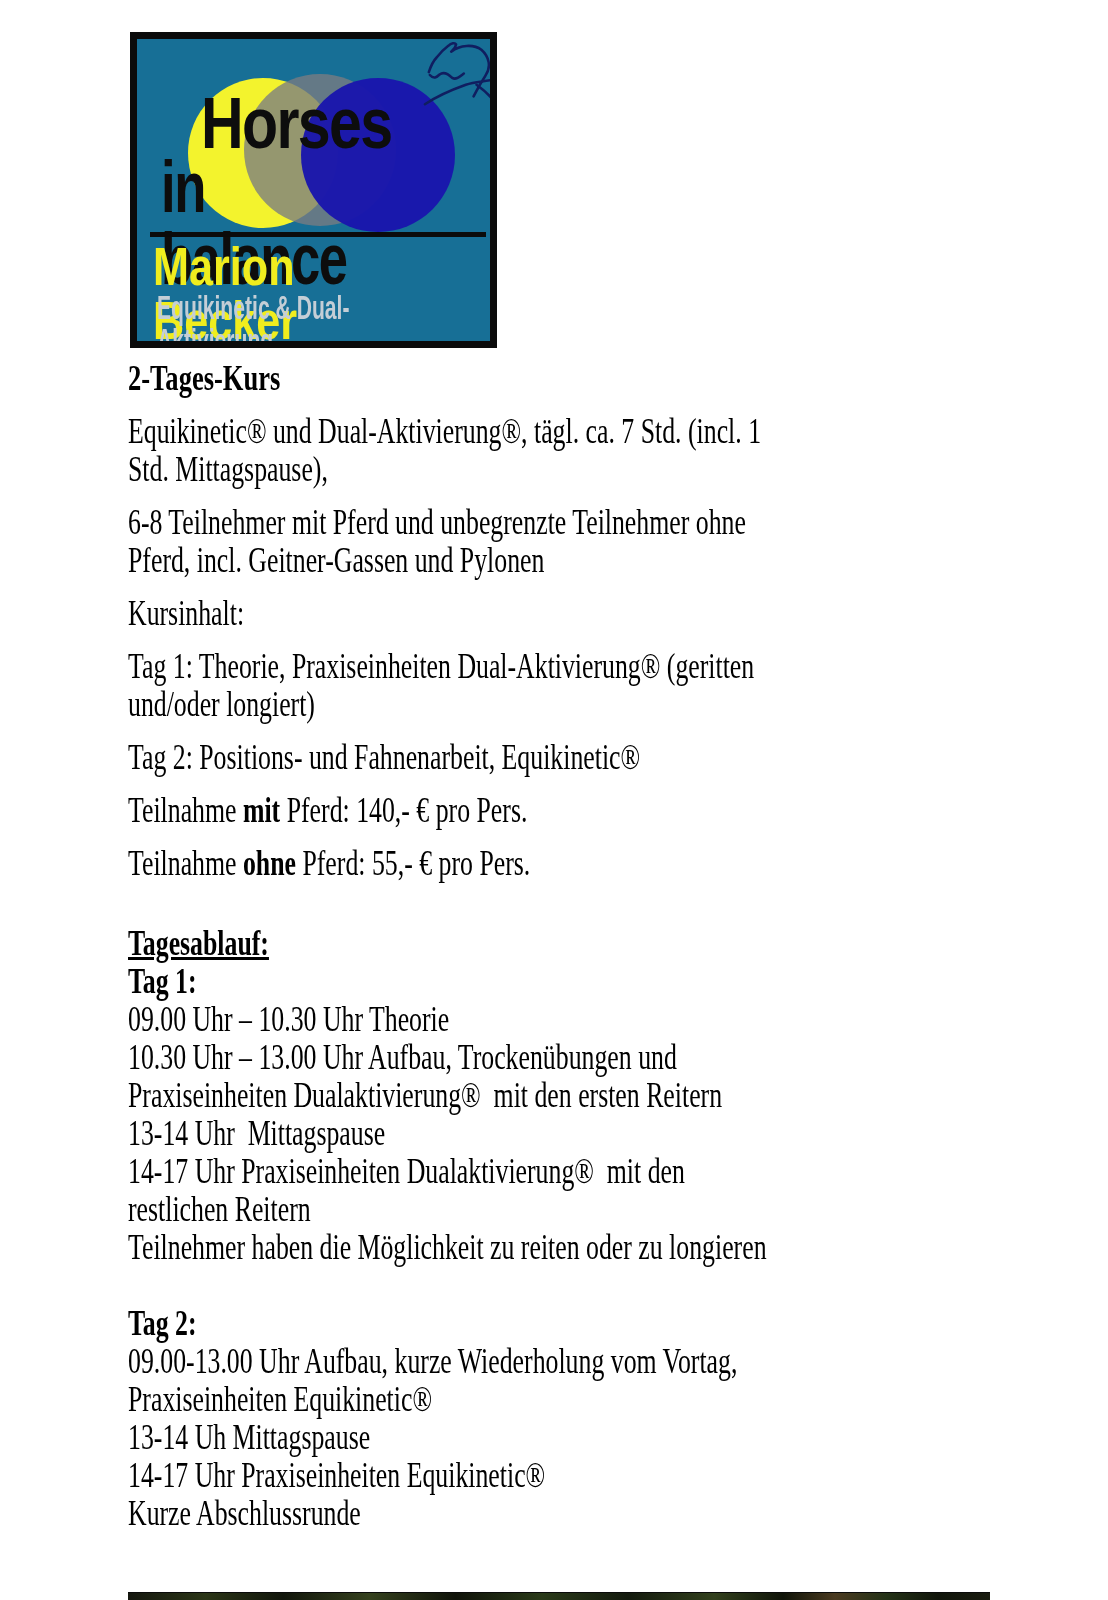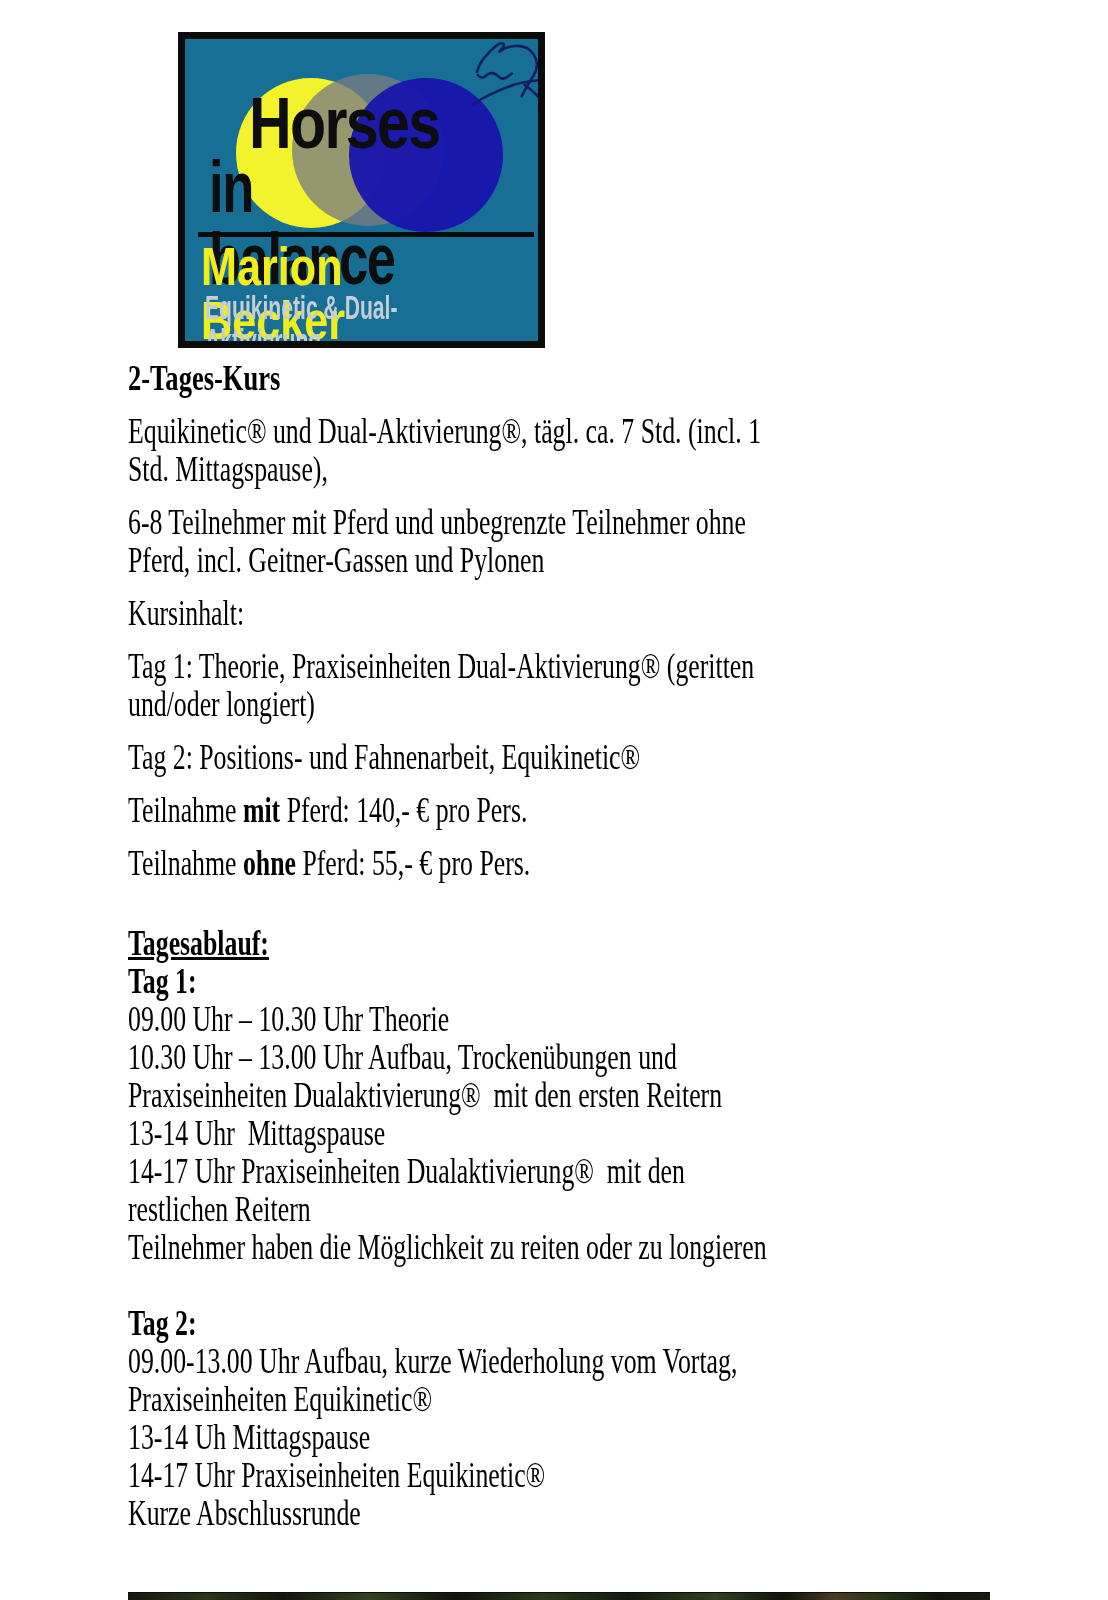--- a/index.html
+++ b/index.html
@@ -12,21 +12,20 @@
   }
   .page { position:absolute; inset:0; }
 
   
   .logo {
     position:absolute; left:130px; top:32px;
     width:353px; height:302px;
     background:#176f96;
     border:7px solid #0b0b0b;
     overflow:hidden;
-    margin-left:48px;
   }
   .circle { position:absolute; border-radius:50%; }
   .c-yellow { left:51px;  top:39px; width:150px; height:150px; background:#f3f32d; }
   .c-gray   { left:107px; top:35px; width:152px; height:152px; background:rgba(122,124,130,0.78); }
   .c-blue   { left:164px; top:39px; width:154px; height:154px; background:#1a16ac; opacity:0.97; }
   .horse-svg { position:absolute; left:286px; top:0; width:72px; height:72px; }
   .logo-title {
     position:absolute;
     font-family:"Liberation Sans","DejaVu Sans",sans-serif;
     font-weight:bold; color:#0d0d0d; line-height:1;

